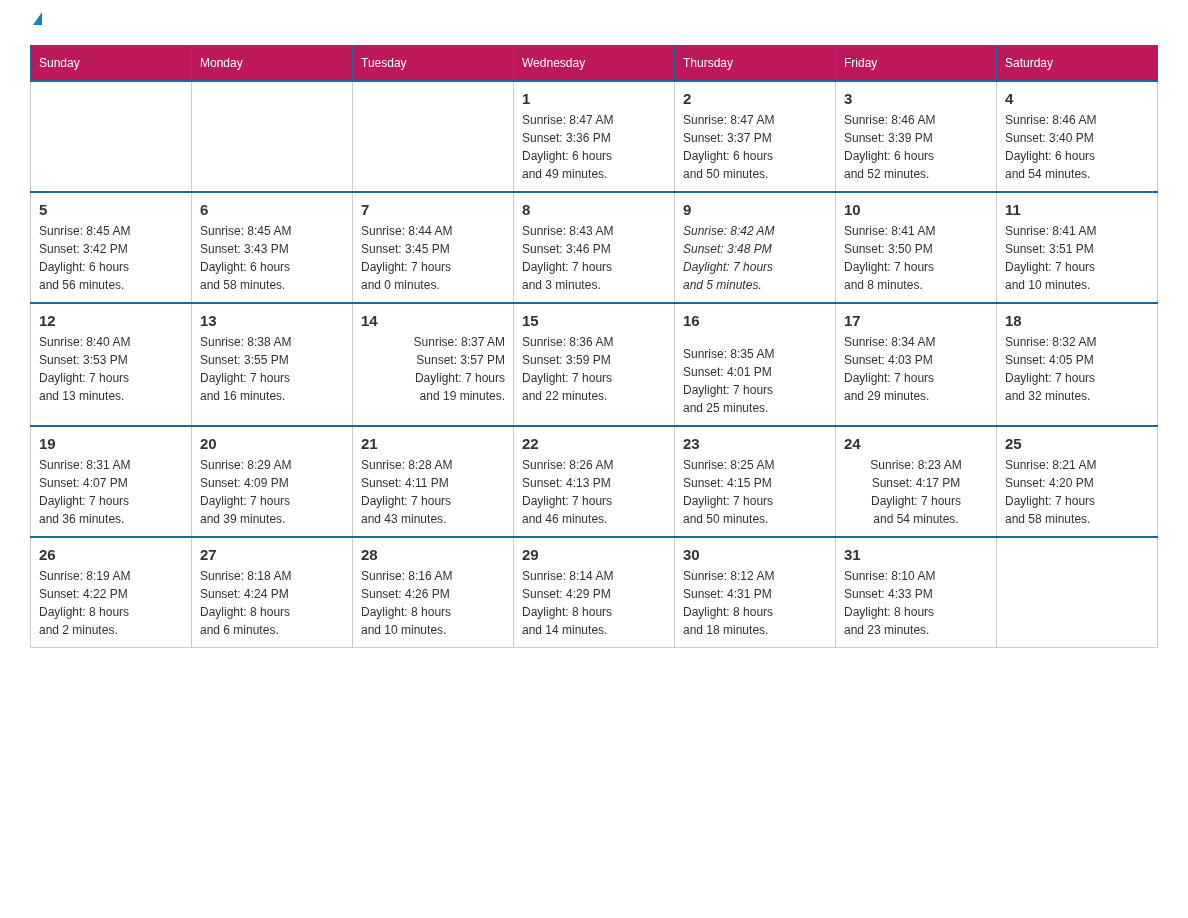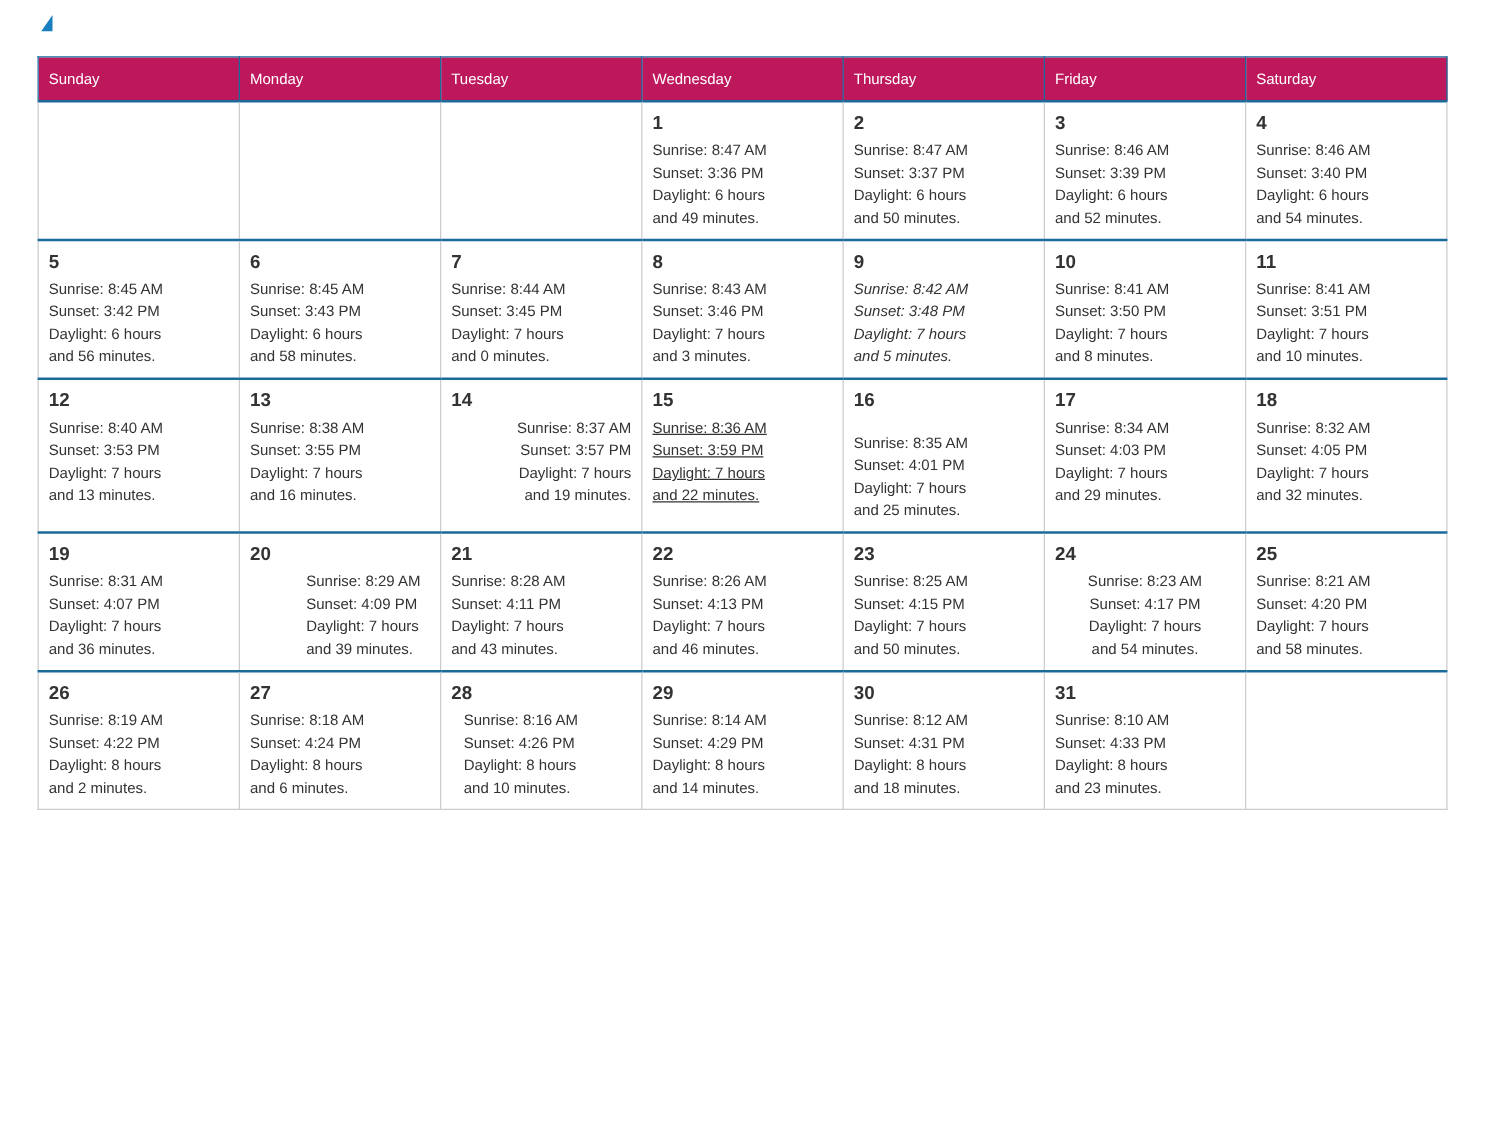--- a/index.html
+++ b/index.html
@@ -216,21 +216,21 @@
         </td>
         <td>
           <span class="day-number">14</span>
           <div class="day-info" style="white-space: pre-line; text-align: right;">Sunrise: 8:37 AM
 Sunset: 3:57 PM
 Daylight: 7 hours
 and 19 minutes.</div>
         </td>
         <td>
           <span class="day-number">15</span>
-          <div class="day-info" style="white-space: pre-line; text-decoration: underline;">Sunrise: 8:36 AM
+          <div class="day-info" style="white-space: pre-line;">Sunrise: 8:36 AM
 Sunset: 3:59 PM
 Daylight: 7 hours
 and 22 minutes.</div>
         </td>
         <td>
           <span class="day-number">16</span>
           <div class="day-info" style="white-space: pre-line; margin-top: 16px;">Sunrise: 8:35 AM
 Sunset: 4:01 PM
 Daylight: 7 hours
 and 25 minutes.</div>
@@ -253,21 +253,21 @@
       <tr>
         <td>
           <span class="day-number">19</span>
           <div class="day-info" style="white-space: pre-line;">Sunrise: 8:31 AM
 Sunset: 4:07 PM
 Daylight: 7 hours
 and 36 minutes.</div>
         </td>
         <td>
           <span class="day-number">20</span>
-          <div class="day-info" style="white-space: pre-line; margin-left: 45px;">Sunrise: 8:29 AM
+          <div class="day-info" style="white-space: pre-line;">Sunrise: 8:29 AM
 Sunset: 4:09 PM
 Daylight: 7 hours
 and 39 minutes.</div>
         </td>
         <td>
           <span class="day-number">21</span>
           <div class="day-info" style="white-space: pre-line;">Sunrise: 8:28 AM
 Sunset: 4:11 PM
 Daylight: 7 hours
 and 43 minutes.</div>
@@ -311,21 +311,21 @@
         </td>
         <td>
           <span class="day-number">27</span>
           <div class="day-info" style="white-space: pre-line;">Sunrise: 8:18 AM
 Sunset: 4:24 PM
 Daylight: 8 hours
 and 6 minutes.</div>
         </td>
         <td>
           <span class="day-number">28</span>
-          <div class="day-info" style="white-space: pre-line; margin-left: 10px;">Sunrise: 8:16 AM
+          <div class="day-info" style="white-space: pre-line;">Sunrise: 8:16 AM
 Sunset: 4:26 PM
 Daylight: 8 hours
 and 10 minutes.</div>
         </td>
         <td>
           <span class="day-number">29</span>
           <div class="day-info" style="white-space: pre-line;">Sunrise: 8:14 AM
 Sunset: 4:29 PM
 Daylight: 8 hours
 and 14 minutes.</div>

